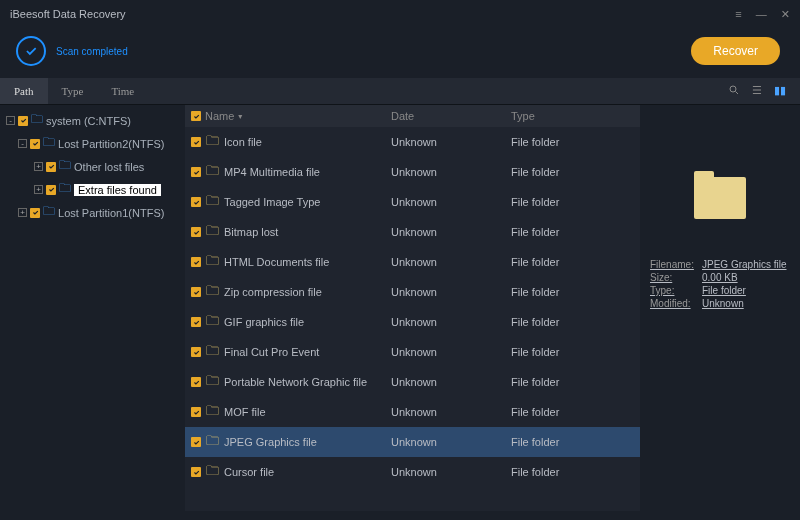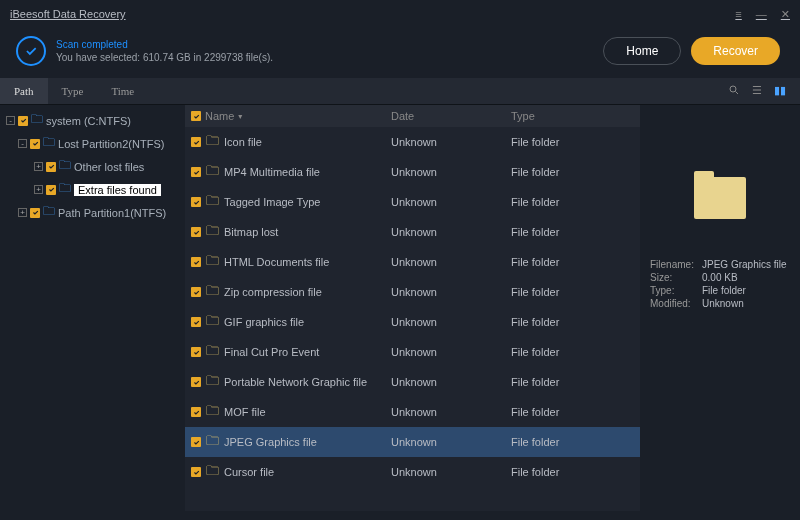--- a/index.html
+++ b/index.html
@@ -1,17 +1,17 @@
 <!DOCTYPE html>
 <html><head>
 <meta charset="utf-8">
 <style>
 * { margin:0; padding:0; box-sizing:border-box; font-family:-apple-system,Segoe UI,Arial,sans-serif; }
 body { width:800px; height:520px; background:#1a1f28; color:#b8bcc4; font-size:11px; overflow:hidden; }
-.titlebar { height:28px; display:flex; align-items:center; justify-content:space-between; padding:0 10px; background:#1a1f28;text-decoration:underline; }
+.titlebar { height:28px; display:flex; align-items:center; justify-content:space-between; padding:0 10px; background:#1a1f28; }
 .titlebar-left { display:flex; align-items:center; gap:6px; }
 .win-controls { display:flex; gap:14px; color:#888; }
 .win-controls span { cursor:pointer; }
 .header { display:flex; align-items:center; justify-content:space-between; padding:8px 20px 12px 16px; }
 .scan-status { display:flex; align-items:center; gap:10px; }
 .check-circle { width:30px; height:30px; border-radius:50%; border:2px solid #1e90ff; display:flex; align-items:center; justify-content:center; }
 .check-circle svg { width:14px; height:14px; }
 .scan-text .title { color:#1e90ff; font-size:10px; font-weight:500; }
 .scan-text .sub { color:#9aa0a8; font-size:10px; margin-top:2px; }
 .header-buttons { display:flex; gap:10px; }
@@ -40,21 +40,21 @@
 .filelist { flex:1; background:#1f242e; display:flex; flex-direction:column; }
 .list-header { display:flex; padding:5px 10px 5px 6px; background:#272c36; color:#888; font-size:11px; }
 .col-name { flex:0 0 200px; display:flex; align-items:center; gap:4px; }
 .col-date { flex:0 0 120px; }
 .col-type { flex:1; }
 .rows { flex:1; overflow:hidden; }
 .row { display:flex; align-items:center; padding:4px 10px 4px 6px; font-size:11px; color:#b8bcc4; }
 .row.selected { background:#2d4a6e; }
 .row .col-name { display:flex; align-items:center; gap:5px; }
 .folder-icon { color:#e8cc6c; font-size:13px; }
-.details { width:160px; background:#1a1f28; padding:12px 10px; display:flex; flex-direction:column; align-items:center; }
+.details { width:160px; background:#1a1f28; padding:12px 10px; display:flex; flex-direction:column; align-items:center;text-decoration:underline; }
 .big-folder { width:52px; height:42px; background:#e8d48f; border-radius:2px; position:relative; margin:60px 0 40px 0; }
 .big-folder::before { content:''; position:absolute; top:-6px; left:0; width:20px; height:8px; background:#e8d48f; border-radius:2px 2px 0 0; }
 .meta { width:100%; font-size:10px; color:#999; }
 .meta-row { display:flex; margin-bottom:2px; }
 .meta-k { flex:0 0 52px; }
 .meta-v { flex:1; color:#b8bcc4; }
 .sort-icon { color:#888; font-size:8px; }
 </style>
 </head>
 <body>
@@ -72,25 +72,23 @@
 
 <div class="header">
   <div class="scan-status">
     <div class="check-circle">
       <svg viewBox="0 0 24 24">
           <path d="M5 12l5 5L20 7" stroke="#1e90ff" stroke-width="3" fill="none"></path>
         </svg>
     </div>
     <div class="scan-text">
       <div class="title">Scan completed</div>
-      <div class="sub">You have selected: 610.74 GB in 2299738 file(s).</div>
     </div>
   </div>
   <div class="header-buttons">
-    <button class="btn btn-home">Home</button>
     <button class="btn btn-recover">Recover</button>
   </div>
 </div>
 
 <div class="tabbar">
   <div class="tabs" id="tabs">
       <div class="tab active">Path</div>
       <div class="tab">Type</div>
       <div class="tab">Time</div>
     </div>
@@ -149,21 +147,21 @@
         <span class="tree-label sel">Extra files found</span>
       </div>
       <div class="tree-row d1">
         <span class="expander">+</span>
         <span class="chk">
           <svg viewBox="0 0 24 24">
             <path d="M5 12l5 5L20 7" stroke="#1a1f28" stroke-width="4" fill="none"></path>
           </svg>
         </span>
         <span class="tree-folder">🗀</span>
-        <span class="tree-label">Path Partition1(NTFS)</span>
+        <span class="tree-label">Lost Partition1(NTFS)</span>
       </div>
     </div>
   <div class="main">
     <div class="filelist">
       <div class="list-header">
         <div class="col-name">
           <span class="chk">
               <svg viewBox="0 0 24 24">
                 <path d="M5 12l5 5L20 7" stroke="#1a1f28" stroke-width="4" fill="none"></path>
               </svg>

